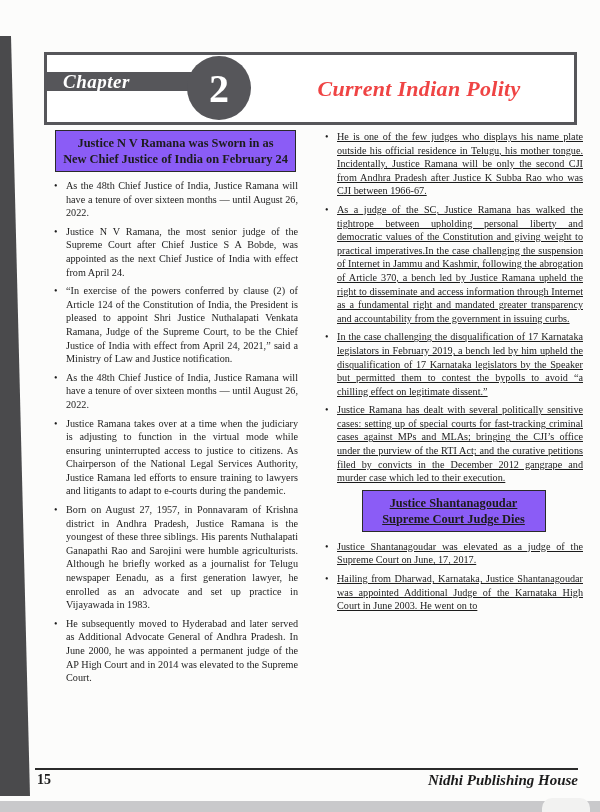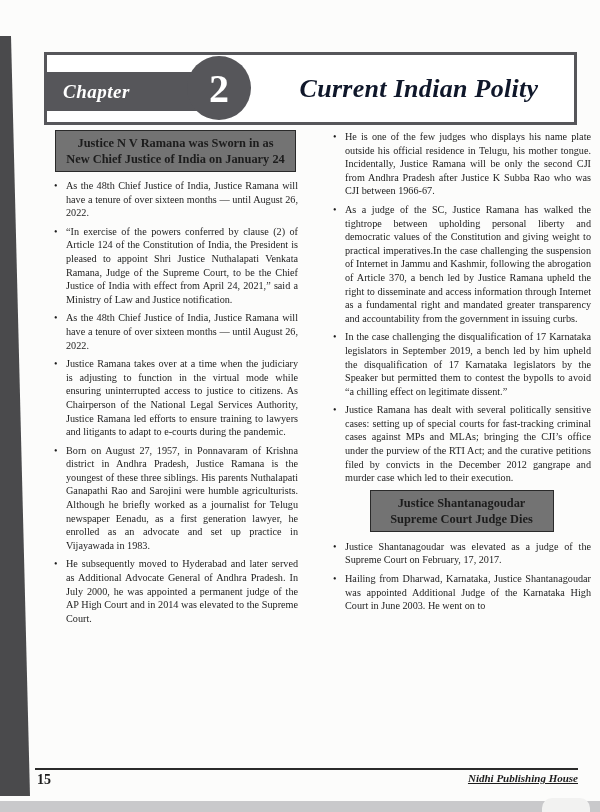--- a/index.html
+++ b/index.html
@@ -23,47 +23,47 @@
     position:absolute; right:10px; bottom:0; width:48px; height:14px;
     background:#f2f2f1; border-radius:10px 10px 0 0;
   }
 
   
   .banner {
     position:absolute; left:44px; top:52px; width:527px; height:67px;
     border:3px solid #56565a; background:#ffffff;
   }
   .ribbon {
-    position:absolute; left:0; top:17px; width:168px; height:39px;
+    position:absolute; left:0; top:17px; width:168px; height:19px;
     background:#56565a; display:flex; align-items:center;
   }
   .chapter-word {
     color:#ffffff; font-style:italic; font-weight:bold; font-size:19px;
     padding-left:16px; letter-spacing:0.5px;
   }
   .chapter-circle {
     position:absolute; left:140px; top:1px; width:64px; height:64px;
     border-radius:50%; background:#56565a; color:#ffffff;
     display:flex; align-items:center; justify-content:center;
     font-size:40px; font-weight:bold; font-family:"Liberation Serif", serif;
   }
   .banner-title {
     position:absolute; left:225px; right:8px; top:0; height:100%;
     display:flex; align-items:center; justify-content:center;
-    font-size:26px; font-weight:bold; font-style:italic; color:#0f172a;
+    font-size:22px; font-weight:bold; font-style:italic; color:#ef4444;
     letter-spacing:0.3px;
   }
 
   
   .col { position:absolute; top:130px; font-size:10.2px; line-height:13.6px; }
   .col-left  { left:53px;  width:245px; }
-  .col-right { left:332px; width:259px; }
+  .col-right { left:324px; width:259px;text-decoration:underline; }
 
   .boxed-heading {
-    border:1.6px solid #2a2a2a; background:#737373;
+    border:1.6px solid #2a2a2a; background:#8b5cf6;
     text-align:center; font-weight:bold; font-size:12.4px; line-height:16px;
     padding:4px 4px; margin:0 2px 7px 2px;
   }
   .boxed-heading.narrow { width:182px; margin:3px auto 8px auto; padding:4px 0; }
 
   ul.bullets { list-style:none; margin:0; padding:0; }
   ul.bullets li {
     position:relative; padding-left:13px; margin-bottom:5px;
     text-align:justify;
   }
@@ -75,21 +75,21 @@
   .footer-rule {
     position:absolute; left:35px; width:543px; top:768px; height:2px;
     background:#2b2b2b;
   }
   .footer-page-number {
     position:absolute; left:37px; top:772px;
     font-weight:bold; font-size:14px;
   }
   .footer-publisher {
     position:absolute; right:22px; top:772px;
-    font-weight:bold; font-style:italic; font-size:11px;text-decoration:underline;
+    font-weight:bold; font-style:italic; font-size:15px;
   }
 </style>
 </head>
 <body>
 
 <div class="page">
 
   <div class="scan-edge-left"></div>
 
   <div class="banner">
@@ -98,45 +98,46 @@
     </div>
     <div class="chapter-circle">
       <span>2</span>
     </div>
     <div class="banner-title">Current Indian Polity</div>
   </div>
 
   <div class="col col-left">
     <div class="boxed-heading">
       <div>Justice N V Ramana  was Sworn in as</div>
-      <div>New Chief Justice of India on January 24</div>
+      <div>New Chief Justice of India on February 24</div>
     </div>
     <ul class="bullets">
       <li>As the 48th Chief Justice of India, Justice Ramana will have a tenure of over sixteen months — until August 26, 2022.</li>
+      <li>Justice N V Ramana, the most senior judge of the Supreme Court after Chief Justice S A Bobde, was appointed as the next Chief Justice of India with effect from April 24.</li>
       <li>“In exercise of the powers conferred by clause (2) of Article 124 of the Constitution of India, the President is pleased to appoint Shri Justice Nuthalapati Venkata Ramana, Judge of the Supreme Court, to be the Chief Justice of India with effect from April 24, 2021,” said a Ministry of Law and Justice notification.</li>
       <li>As the 48th Chief Justice of India, Justice Ramana will have a tenure of over sixteen months — until August 26, 2022.</li>
       <li>Justice Ramana takes over at a time when the judiciary is adjusting to function in the virtual mode while ensuring uninterrupted access to justice to citizens. As Chairperson of the National Legal Services Authority, Justice Ramana led efforts to ensure training to lawyers and litigants to adapt to e-courts during the pandemic.</li>
       <li>Born on August 27, 1957, in Ponnavaram of Krishna district in Andhra Pradesh, Justice Ramana is the youngest of these three siblings. His parents Nuthalapati Ganapathi Rao and Sarojini were humble agriculturists. Although he briefly worked as a journalist for Telugu newspaper Eenadu, as a first generation lawyer, he enrolled as an advocate and set up practice in Vijayawada in 1983.</li>
-      <li>He subsequently moved to Hyderabad and later served as Additional Advocate General of Andhra Pradesh. In July 2000, he was appointed a permanent judge of the AP High Court and in 2014 was elevated to the Supreme Court.</li>
+      <li>He subsequently moved to Hyderabad and later served as Additional Advocate General of Andhra Pradesh. In June 2000, he was appointed a permanent judge of the AP High Court and in 2014 was elevated to the Supreme Court.</li>
     </ul>
   </div>
 
   <div class="col col-right">
     <ul class="bullets">
       <li>He is one of the few judges who displays his name plate outside his official residence in Telugu, his mother tongue. Incidentally, Justice Ramana will be only the second CJI from Andhra Pradesh after Justice K Subba Rao who was CJI between 1966-67.</li>
       <li>As a judge of the SC, Justice Ramana has walked the tightrope between upholding personal liberty and democratic values of the Constitution and giving weight to practical imperatives.In the case challenging the suspension of Internet in Jammu and Kashmir, following the abrogation of Article 370, a bench led by Justice Ramana upheld the right to disseminate and access information through Internet as a fundamental right and mandated greater transparency and accountability from the government in issuing curbs.</li>
-      <li>In the case challenging the disqualification of 17 Karnataka legislators in September 2019, a bench led by him upheld the disqualification of 17 Karnataka legislators by the Speaker but permitted them to contest the bypolls to avoid “a chilling effect on legitimate dissent.”</li>
+      <li>In the case challenging the disqualification of 17 Karnataka legislators in February 2019, a bench led by him upheld the disqualification of 17 Karnataka legislators by the Speaker but permitted them to contest the bypolls to avoid “a chilling effect on legitimate dissent.”</li>
       <li>Justice Ramana has dealt with several politically sensitive cases: setting up of special courts for fast-tracking criminal cases against MPs and MLAs; bringing the CJI’s office under the purview of the RTI Act; and the curative petitions filed by convicts in the December 2012 gangrape and murder case which led to their execution.</li>
     </ul>
     <div class="boxed-heading narrow">
       <div>Justice Shantanagoudar</div>
       <div>Supreme Court Judge Dies</div>
     </div>
     <ul class="bullets">
-      <li>Justice Shantanagoudar was elevated as a judge of the Supreme Court on February, 17, 2017.</li>
+      <li>Justice Shantanagoudar was elevated as a judge of the Supreme Court on June, 17, 2017.</li>
       <li>Hailing from Dharwad, Karnataka, Justice Shantanagoudar was appointed Additional Judge of the Karnataka High Court in June 2003. He went on to</li>
     </ul>
   </div>
 
   <div class="footer-rule"></div>
   <div class="footer-page-number">15</div>
   <div class="footer-publisher">Nidhi Publishing House</div>
 
   <div class="bottom-strip"></div>
   <div class="page-corner"></div>

